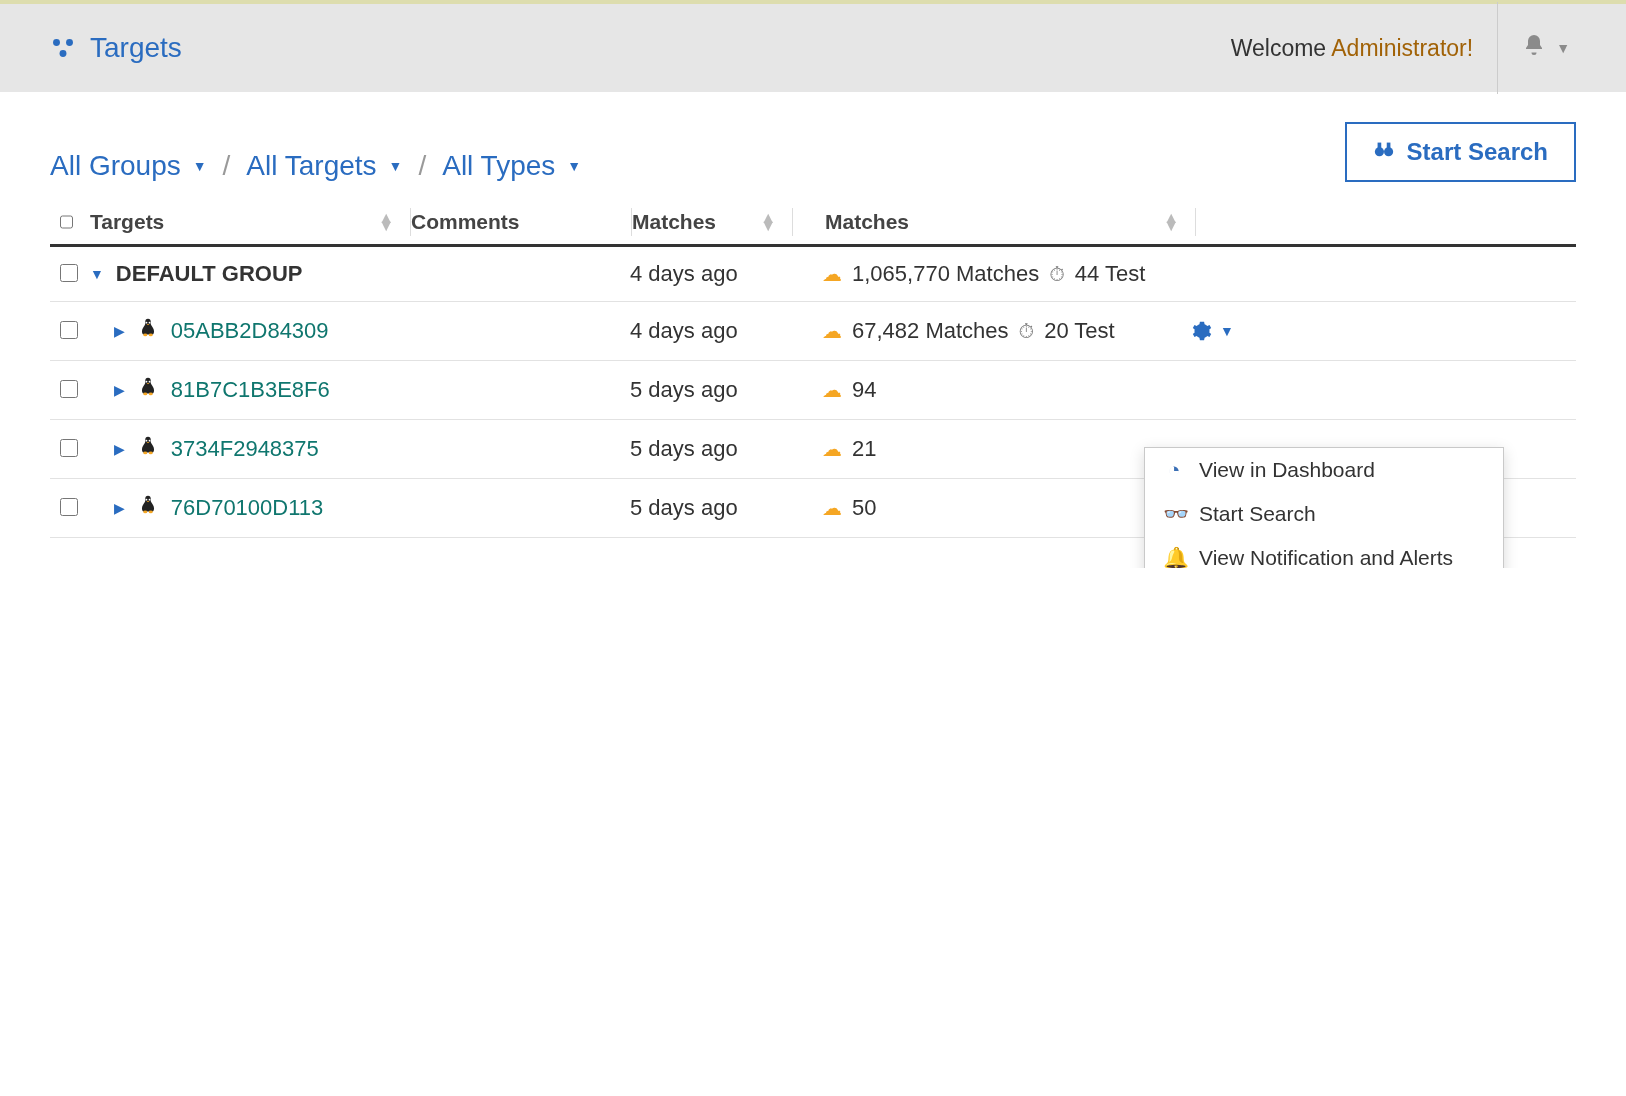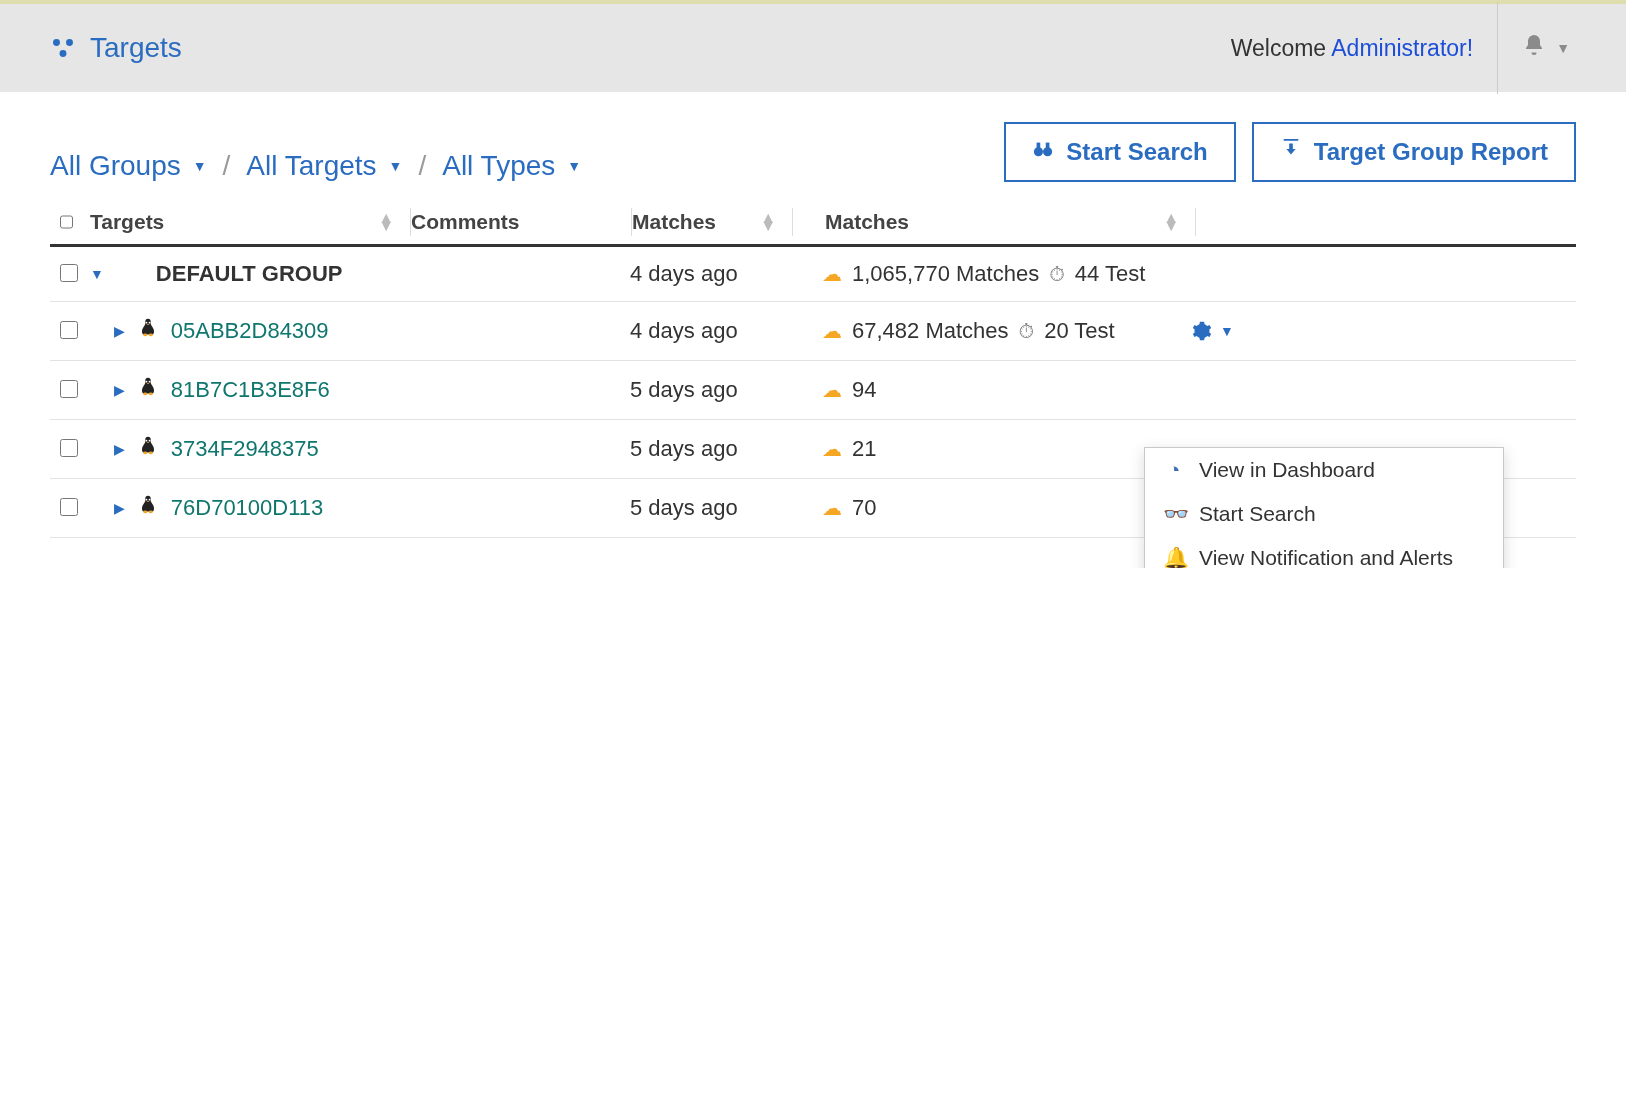--- a/index.html
+++ b/index.html
@@ -30,21 +30,21 @@
     font-size: 28px;
     font-weight: 400;
   }
   .topbar-right {
     display: flex;
     align-items: center;
     gap: 24px;
     font-size: 23px;
   }
   .welcome { color: #333; }
-  .welcome .user { color: #1d4ed8; }
+  .welcome .user { color: #a16207; }
   .vdiv { width: 1px; height: 92px; background: #ccc; }
   .bell-wrap { display:flex; align-items:center; gap:10px; padding-right:6px;}
   .bell-icon svg { width:24px; height:24px; fill:#8b8b8b; }
   .content { padding: 30px 50px; position: relative; }
   .toolbar {
     display: flex;
     align-items: flex-end;
     justify-content: space-between;
     margin-bottom: 18px;
   }
@@ -75,21 +75,21 @@
   .col-comments { flex: 0 0 220px; }
   .col-searched { flex: 0 0 160px; }
   .col-matches  { flex: 0 0 370px; margin-left: 32px; }
   .col-actions  { flex: 0 0 70px; }
   .sort { color:#bbb; font-size:16px; display:flex; flex-direction:column; line-height:8px;}
   .vline { width:1px; background:#ddd; height:28px; }
 
   .row { display:flex; align-items:center; padding: 14px 0; border-bottom:1px solid #e2e2e2; }
   .row .cell { padding-right:16px; }
   .row .col-targets { display:flex; align-items:center; gap:12px; font-size:22px; }
-  .row.group .name { font-weight:700; color:#333;margin-left:40px; }
+  .row.group .name { font-weight:700; color:#333; }
   .row.target .name { color:#0f766e; }
   .row .col-searched { color:#333; font-size:22px;}
   .row .col-matches { display:flex; align-items:center; gap:10px; font-size:22px; color:#333;}
   .cloud-icon { color:#f5a623; font-size:20px; }
   .stopwatch-icon { color:#777; font-size:20px; }
   .linux-icon svg { width:22px; height:24px; }
   .tri { color:#2a6cc0; font-size:14px;}
   .gear { color:#2a6cc0; display:flex; align-items:center; gap:4px; cursor:pointer;}
   .gear svg { width:20px; height:20px; fill:#2a6cc0;}
   input[type=checkbox]{ width:18px; height:18px; }
@@ -171,28 +171,20 @@
         <span class="binoc-icon">
           <svg viewBox="0 0 24 24">
               <circle cx="7" cy="15" r="5"></circle>
               <circle cx="17" cy="15" r="5"></circle>
               <rect x="5" y="5" width="4" height="6"></rect>
               <rect x="15" y="5" width="4" height="6"></rect>
             </svg>
         </span>
         <span>Start Search</span>
       </button>
-      <button class="btn">
-        <span class="download-icon">
-          <svg viewBox="0 0 24 24">
-              <path d="M4 18h16v2H4zM12 3l5 6h-3v6h-4V9H7z" transform="rotate(180 12 10.5)"></path>
-            </svg>
-        </span>
-        <span>Target Group Report</span>
-      </button>
     </div>
   </div>
 
   <div class="table">
     <div class="thead">
       <div class="th col-check">
           <input type="checkbox" style="">
         </div>
       <div class="th col-targets">
         <span>Targets</span>
@@ -320,21 +312,21 @@
                 <circle cx="10.3" cy="6.2" r="1" fill="#fff"></circle>
                 <circle cx="13.7" cy="6.2" r="1" fill="#fff"></circle>
                 <path fill="#f5a623" d="M10.5 7.5h3l-1.5 1.4z"></path>
               </svg></span>
             <span class="name">76D70100D113</span>
           </div>
           <div class="cell col-comments"></div>
           <div class="cell col-searched">5 days ago</div>
           <div class="cell col-matches">
             <span class="cloud-icon">☁</span>
-            <span>70</span>
+            <span>50</span>
           </div>
           <div class="cell col-actions"></div>
         </div>
       </div>
   </div>
 
   <div class="dropdown" id="dropdown">
       <div class="item">
         <span class="mi">◔</span>
         <span>View in Dashboard</span>

